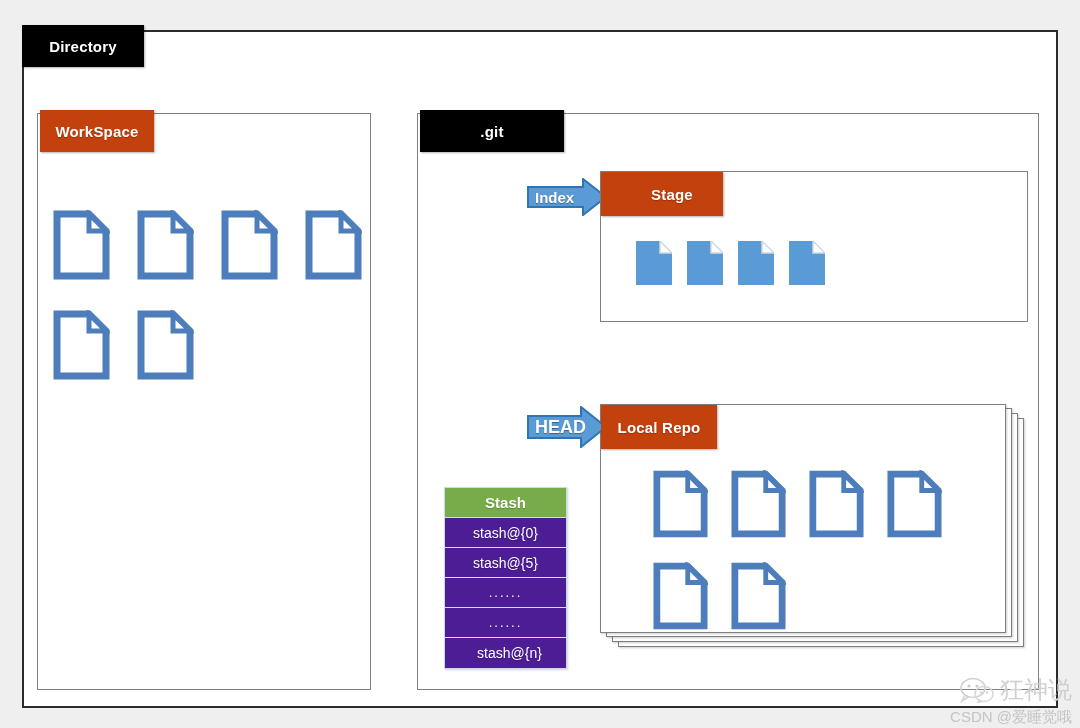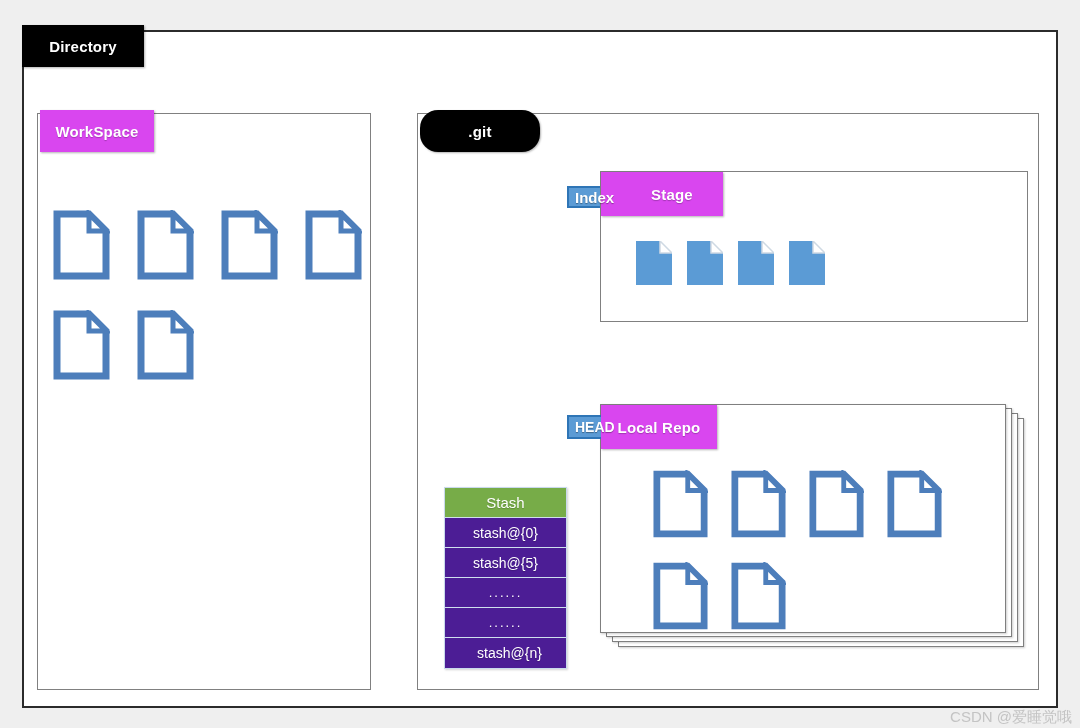--- a/index.html
+++ b/index.html
@@ -44,30 +44,29 @@
     font-weight: bold;
     letter-spacing: .2px;
     text-shadow: 0 1px 1px rgba(0,0,0,.25);
     box-shadow: 1px 1px 2px rgba(0,0,0,.30);
   }
   .tab-dark {
     background: #000000;
     font-size: 15px;
   }
   .tab-green {
-    background: #d946ef;
+    background: #c2410c;
     font-size: 15px;
   }
 
   
   .block-arrow {
     position: absolute;
     display: flex;
     align-items: center;
-    margin-left: 40px;
   }
   .block-arrow .arrow-shape {
     position: absolute;
     inset: 0;
   }
   .block-arrow .arrow-label {
     position: relative;
     z-index: 2;
     color: #ffffff;
     font-weight: bold;
@@ -103,21 +102,21 @@
     color: #ffffff;
     font-size: 14px;
     box-sizing: border-box;
     border-bottom: 1px solid #cfdfee;
     background: #4c1d95;
     text-shadow: 0 1px 1px rgba(0,0,0,.20);
   }
   .stash-row:last-child { border-bottom: none; padding-left: 8px; }
   .stash-head {
     background: #77ac48;
-    font-weight: normal;
+    font-weight: bold;
     font-size: 15px;
   }
   .stash-dots {
     letter-spacing: 2px;
     font-size: 13px;
   }
 
   
   .stack-layer {
     position: absolute;
@@ -140,20 +139,21 @@
   .wm-line1 {
     display: flex;
     align-items: center;
     justify-content: flex-end;
     gap: 6px;
     font-size: 24px;
     color: #cfcfcf;
     line-height: 1;
   }
   .wm-line2 {
+    margin-top: 6px;
     font-size: 15px;
     color: #c4c4c4;
     line-height: 1;
   }
 </style>
 </head>
 <body>
 
 <div class="outer-frame"></div>
 
@@ -203,21 +203,21 @@
   <div class="doc">
     <svg width="57" height="70" viewBox="0 0 57 70" aria-hidden="true">
       <path d="M4 4 H36 L53 21 V66 H4 Z" fill="#ffffff" stroke="#4d7ebb" stroke-width="7" stroke-linejoin="miter"></path>
       <path d="M36 4 L53 21 H36 Z" fill="#ffffff" stroke="#4d7ebb" stroke-width="5"></path>
     </svg>
   </div>
 </div>
 
 <div class="box" style="left:417px; top:113px; width:622px; height:577px;"></div>
 
-<div class="tab tab-dark" style="left:420px; top:110px; width:120px; height:42px;border-radius:18px;">
+<div class="tab tab-dark" style="left:420px; top:110px; width:144px; height:42px;">
   <span>.git</span>
 </div>
 
 <div class="block-arrow" style="left:527px; top:178px; width:80px; height:38px;">
   <svg class="arrow-shape" viewBox="0 0 80 38" preserveAspectRatio="none" aria-hidden="true">
     <path d="M1 9 H56 V1 L79 19 L56 37 V29 H1 Z" fill="#5b9bd5" stroke="#2e75b6" stroke-width="2" stroke-linejoin="miter"></path>
   </svg>
   <span class="arrow-label">Index</span>
 </div>
 
@@ -257,21 +257,21 @@
 
 <div class="stack-layer" style="left:618px; top:418px; width:406px; height:229px;"></div>
 <div class="stack-layer" style="left:612px; top:413px; width:406px; height:229px;"></div>
 <div class="stack-layer" style="left:606px; top:408px; width:406px; height:229px;"></div>
 <div class="stack-layer" style="left:600px; top:404px; width:406px; height:229px;"></div>
 
 <div class="block-arrow" style="left:527px; top:406px; width:80px; height:42px;">
   <svg class="arrow-shape" viewBox="0 0 80 42" preserveAspectRatio="none" aria-hidden="true">
     <path d="M1 10 H54 V1 L79 21 L54 41 V32 H1 Z" fill="#5b9bd5" stroke="#2e75b6" stroke-width="2" stroke-linejoin="miter"></path>
   </svg>
-  <span class="arrow-label" style="font-size:14px; ">HEAD</span>
+  <span class="arrow-label" style="font-size:18px; ">HEAD</span>
 </div>
 
 <div class="tab tab-green" style="left:601px; top:405px; width:116px; height:44px;">
   <span>Local Repo</span>
 </div>
 
 <div class="doc-grid" style="left:653px; top:470px; grid-template-columns:repeat(4, 78px); grid-template-rows:repeat(2, 92px);">
 
   <div class="doc">
     <svg width="55" height="68" viewBox="0 0 57 70" aria-hidden="true">
@@ -315,14 +315,27 @@
 <div class="stash-table" style="left:444px; top:487px; width:123px; height:182px;">
   <div class="stash-row stash-head">Stash</div>
   <div class="stash-row">stash@{0}</div>
   <div class="stash-row">stash@{5}</div>
   <div class="stash-row stash-dots">......</div>
   <div class="stash-row stash-dots">......</div>
   <div class="stash-row">stash@{n}</div>
 </div>
 
 <div class="watermark">
+  <div class="wm-line1">
+    <svg width="34" height="26" viewBox="0 0 34 26" aria-hidden="true">
+      <ellipse cx="13" cy="11" rx="12" ry="9.5" fill="none" stroke="#d2d2d2" stroke-width="1.6"></ellipse>
+      <path d="M5 18 L2 24 L8 20.5 Z" fill="none" stroke="#d2d2d2" stroke-width="1.6"></path>
+      <circle cx="9" cy="9" r="1.6" fill="#cccccc"></circle>
+      <circle cx="17" cy="9" r="1.6" fill="#cccccc"></circle>
+      <ellipse cx="24" cy="17" rx="9.2" ry="7.4" fill="none" stroke="#d8d8d8" stroke-width="1.5"></ellipse>
+      <path d="M19 23 L17 27 L21.5 24.5 Z" fill="none" stroke="#d8d8d8" stroke-width="1.5"></path>
+      <circle cx="21" cy="15.5" r="1.2" fill="#d4d4d4"></circle>
+      <circle cx="27" cy="15.5" r="1.2" fill="#d4d4d4"></circle>
+    </svg>
+    <span>狂神说</span>
+  </div>
   <div class="wm-line2">CSDN @爱睡觉哦</div>
 </div>
 
 </body></html>

